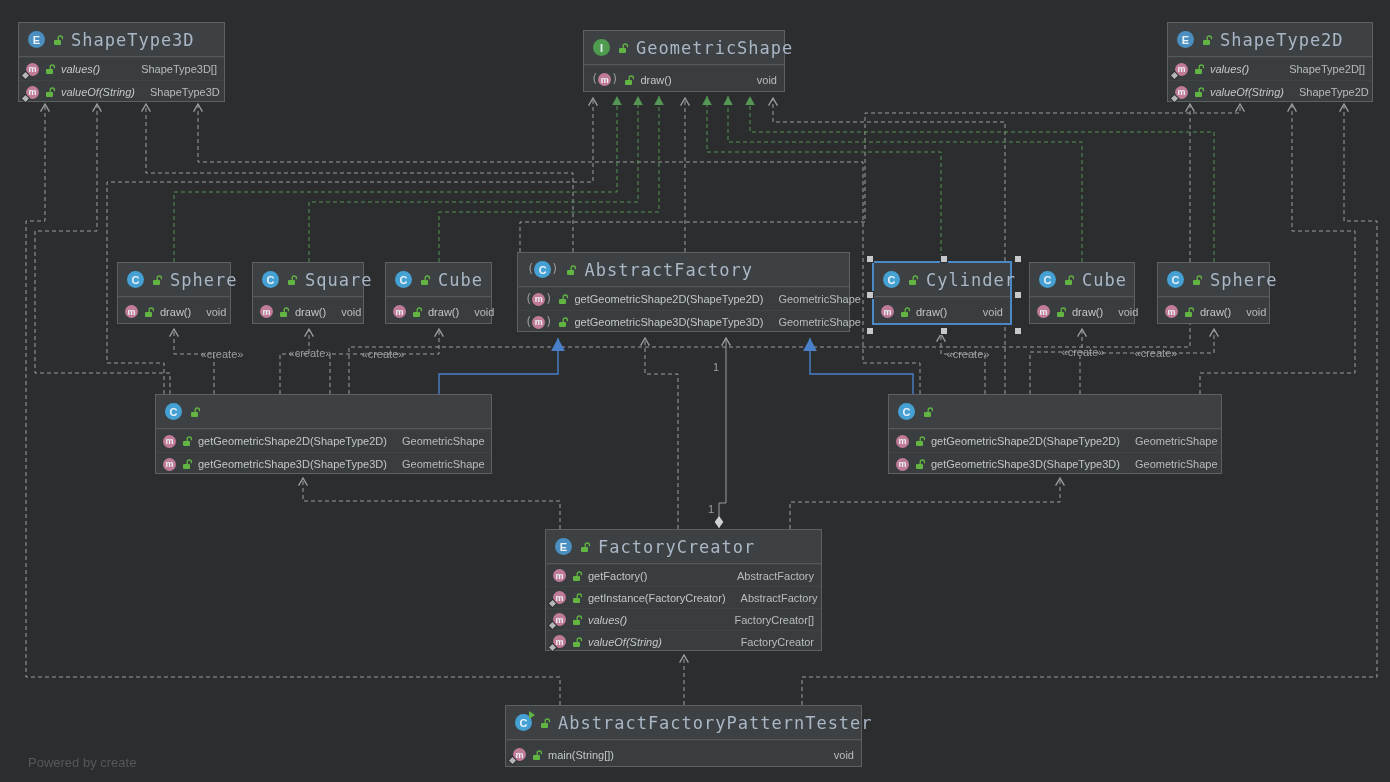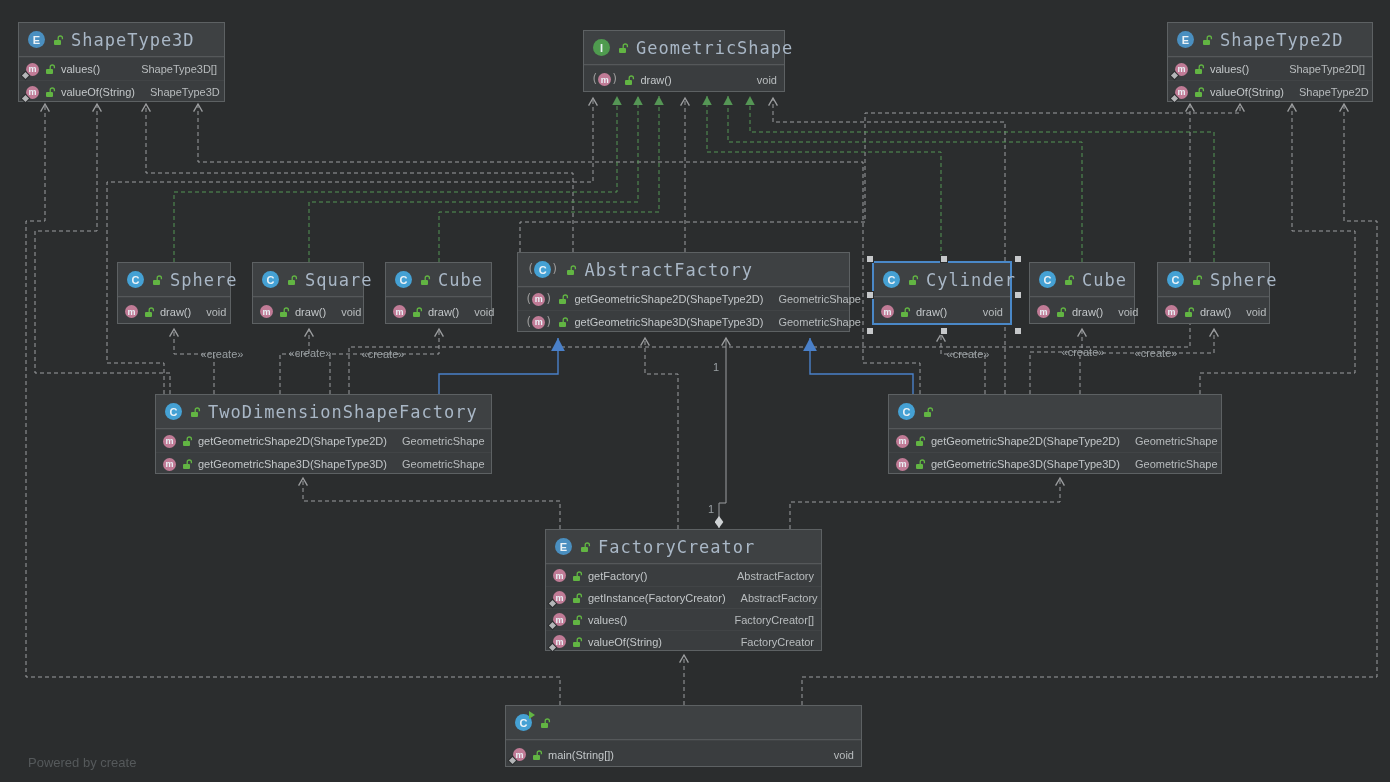--- a/index.html
+++ b/index.html
@@ -9,21 +9,21 @@
   .class-box{position:absolute;background:#3a3d3f;border:1px solid #5d6163;box-sizing:border-box;}
   .class-box.selected{border:1px solid #4a88c8;box-shadow:0 0 0 1px #4a88c8;}
   .class-header{height:34px;display:flex;align-items:center;gap:7px;padding:0 9px;
                 background:#3e4143;border-bottom:1px solid #55585a;box-sizing:border-box;}
   .class-title{font-family:"DejaVu Sans Mono",monospace;font-size:17px;letter-spacing:1px;
                color:#a9b7c6;white-space:nowrap;}
   .method-row{display:flex;align-items:center;gap:5px;padding:0 7px;box-sizing:border-box;
               border-top:1px solid rgba(255,255,255,0.04);}
   .method-row:first-of-type{border-top:none;}
   .m-name{font-size:11px;color:#c3c7c9;white-space:nowrap;}
-  .m-name.italic{}
+  .m-name.italic{font-style:italic;}
   .m-type{font-size:11px;color:#b8bcbe;margin-left:auto;white-space:nowrap;padding-left:10px;}
   .icon-circle{position:relative;border-radius:50%;display:inline-flex;align-items:center;
                justify-content:center;color:#eaf2f7;font-weight:bold;flex:0 0 auto;
                font-family:"Liberation Sans",sans-serif;}
   .icon-lg{width:17px;height:17px;font-size:11px;}
   .icon-sm{width:13px;height:13px;font-size:9px;}
   .kind-class{background:#45a1d4;}
   .kind-enum{background:#4a8fc0;}
   .kind-interface{background:#4f9b4f;}
   .kind-method{background:#c07b96;}
@@ -426,21 +426,20 @@
         <div class="class-header">
           <span class="icon-wrap">
             <span class="icon-circle icon-lg kind-class">C</span>
           </span>
           <span class="icon-wrap">
             <svg width="12" height="12" viewBox="0 0 12 12" class="lock">
               <rect x="2" y="6" width="7" height="5" rx="1" fill="#62b543"></rect>
               <path d="M6.2,6 V4.1 a2.1,2.1 0 0 1 4.2,0 V5.3" stroke="#62b543" stroke-width="1.3" fill="none"></path>
             </svg>
           </span>
-          <span class="class-title">TwoDimensionShapeFactory</span>
         </div>
         <div class="method-row" style="height: 23px;">
           <span class="icon-wrap">
             <span class="icon-circle icon-sm kind-method">m</span>
           </span>
           <span class="icon-wrap">
             <svg width="12" height="12" viewBox="0 0 12 12" class="lock">
               <rect x="2" y="6" width="7" height="5" rx="1" fill="#62b543"></rect>
               <path d="M6.2,6 V4.1 a2.1,2.1 0 0 1 4.2,0 V5.3" stroke="#62b543" stroke-width="1.3" fill="none"></path>
             </svg>
@@ -571,20 +570,21 @@
         <div class="class-header">
           <span class="icon-wrap">
             <span class="icon-circle icon-lg kind-class">C<span class="run-overlay"></span></span>
           </span>
           <span class="icon-wrap">
             <svg width="12" height="12" viewBox="0 0 12 12" class="lock">
               <rect x="2" y="6" width="7" height="5" rx="1" fill="#62b543"></rect>
               <path d="M6.2,6 V4.1 a2.1,2.1 0 0 1 4.2,0 V5.3" stroke="#62b543" stroke-width="1.3" fill="none"></path>
             </svg>
           </span>
+          <span class="class-title">AbstractFactoryPatternTester</span>
         </div>
         <div class="method-row" style="height: 28px;">
           <span class="icon-wrap">
             <span class="icon-circle icon-sm kind-method">m<span class="static-diamond"></span></span>
           </span>
           <span class="icon-wrap">
             <svg width="12" height="12" viewBox="0 0 12 12" class="lock">
               <rect x="2" y="6" width="7" height="5" rx="1" fill="#62b543"></rect>
               <path d="M6.2,6 V4.1 a2.1,2.1 0 0 1 4.2,0 V5.3" stroke="#62b543" stroke-width="1.3" fill="none"></path>
             </svg>

